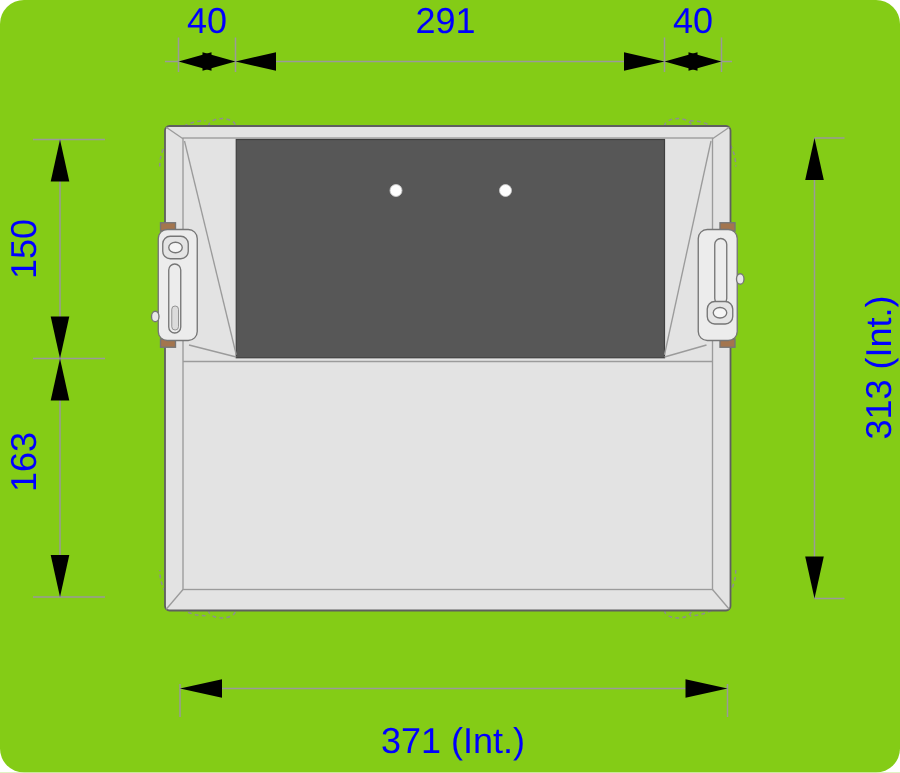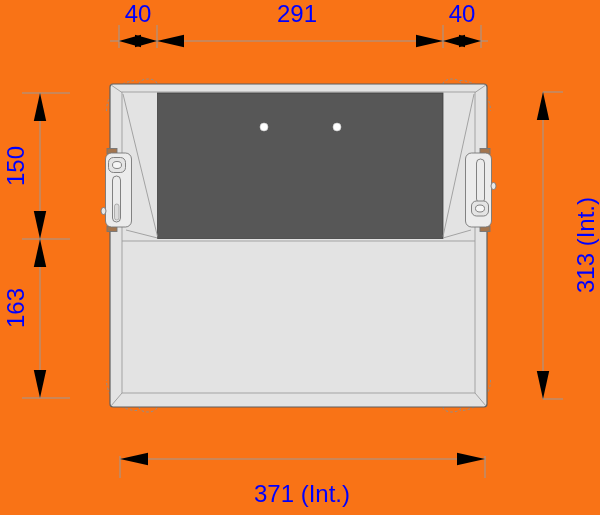--- a/index.html
+++ b/index.html
@@ -1,17 +1,17 @@
 <!DOCTYPE html>
 <html><head>
 <meta charset="utf-8">
 <style>
   html,body{margin:0;padding:0;background:#ffffff;}
-  .stage{position:relative;width:600px;height:515px;background:#f97316;overflow:hidden;
-         font-family:"Liberation Sans",sans-serif;}
+  .stage{position:relative;width:600px;height:515px;background:#84cc16;overflow:hidden;
+         font-family:"Liberation Sans",sans-serif;border-radius:16px;}
   svg{position:absolute;left:0;top:0;}
   .dim-text{font-family:"Liberation Sans",sans-serif;font-size:24px;}
   .dml{stroke:#9a9a9a;stroke-width:1;fill:none;}
   .arr{fill:#000000;stroke:none;}
   .cad{stroke:#9b9b9b;stroke-width:0.9;fill:none;}
   .edge{stroke:#5f5f5f;stroke-width:1.2;}
   .dash{stroke:#8f8f8f;stroke-width:1;fill:none;stroke-dasharray:2.5 2.2;}
   .hw{stroke:#767676;stroke-width:0.9;}
 </style>
 </head>

